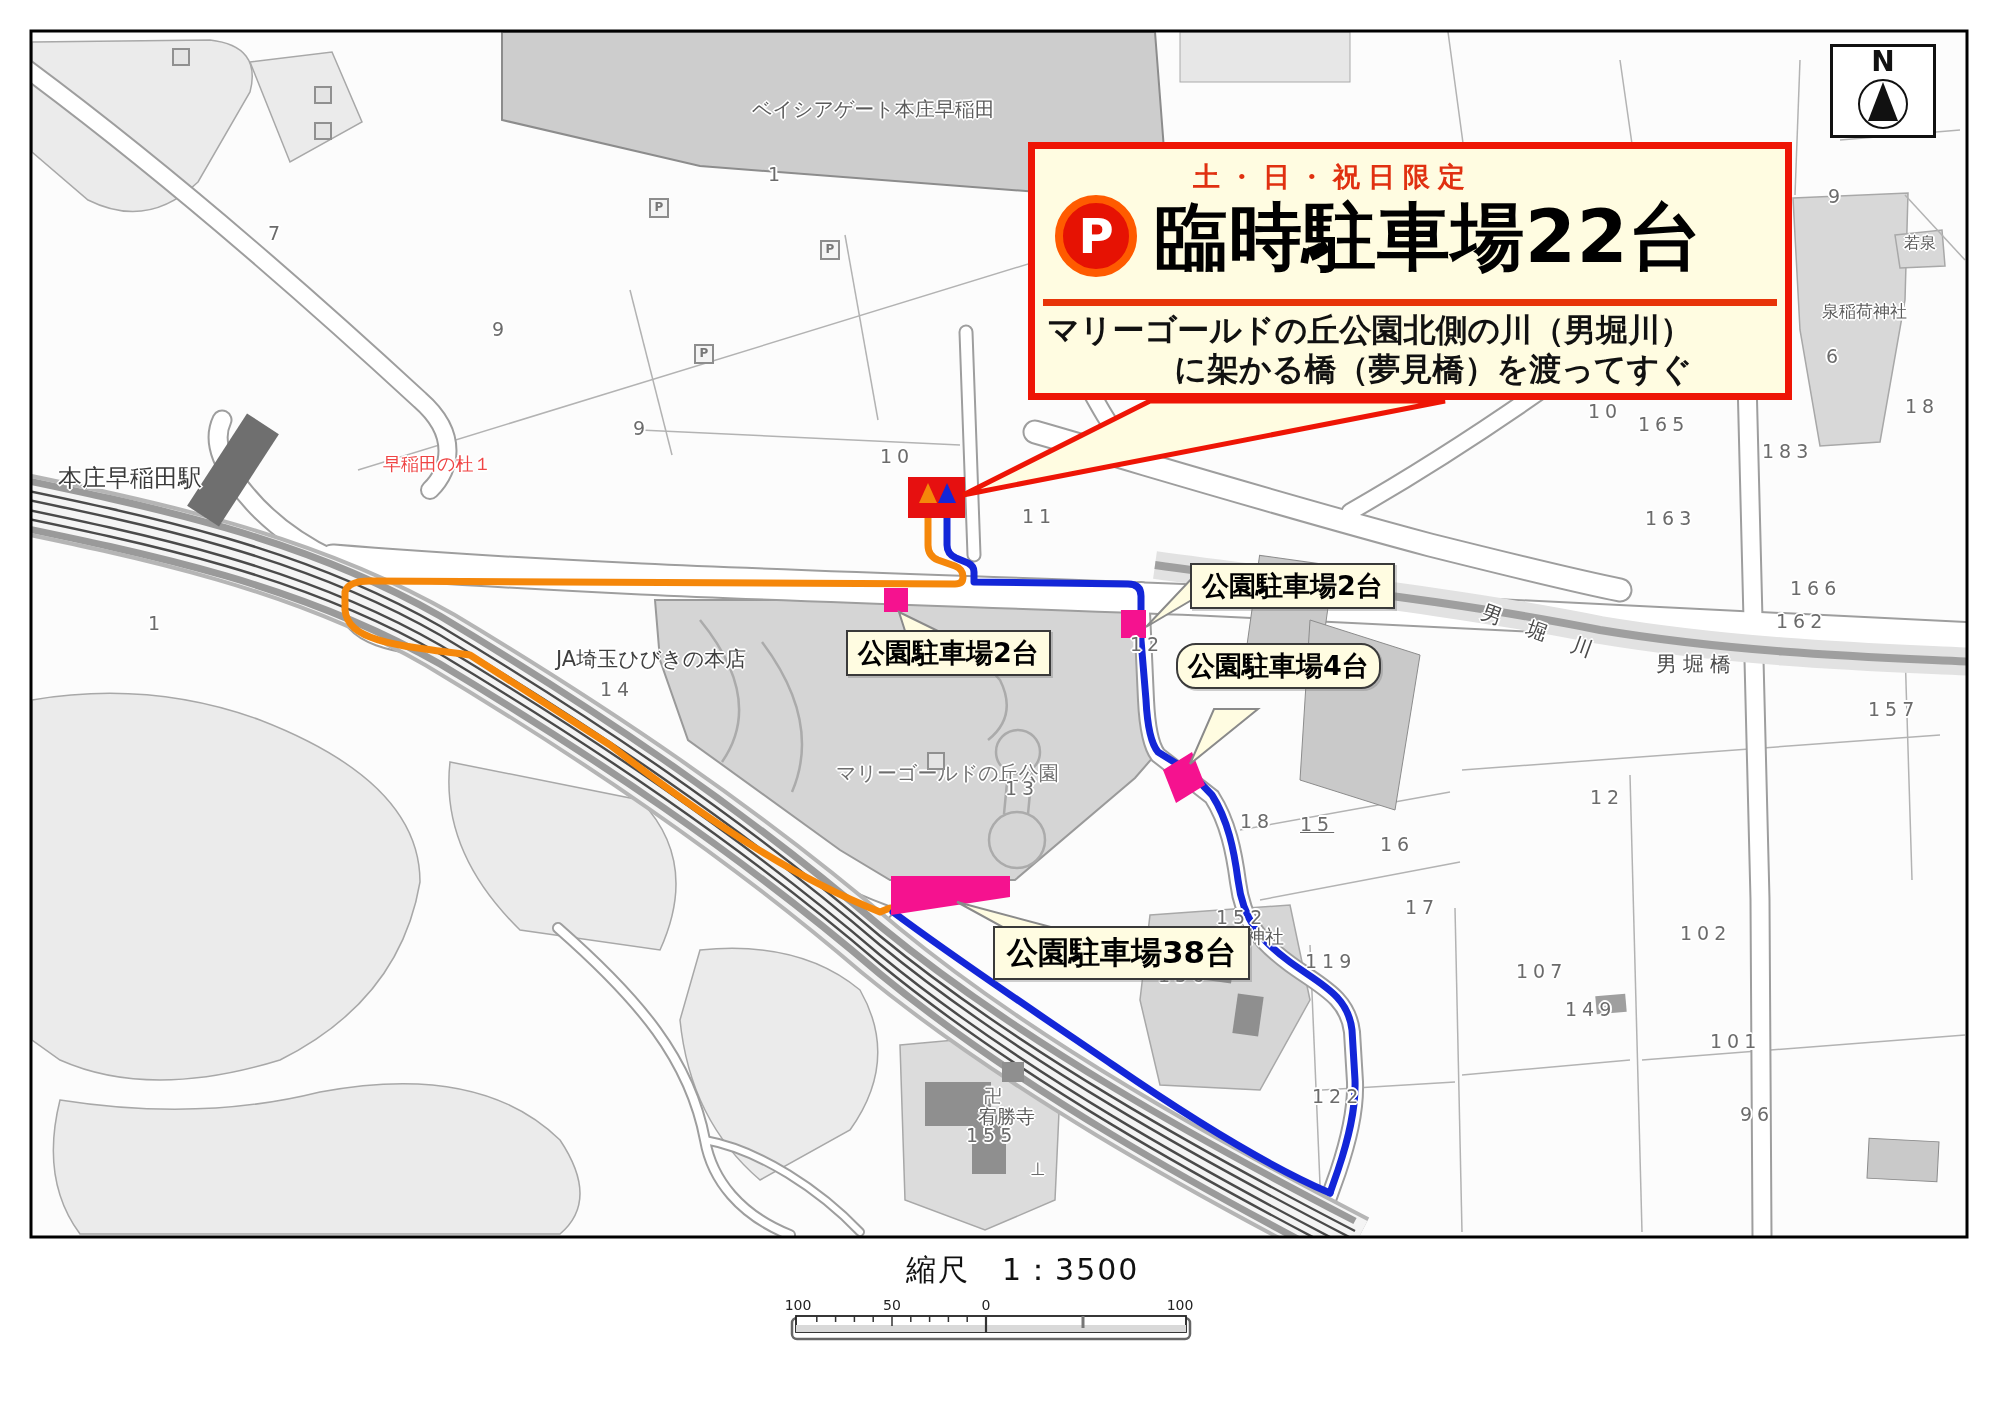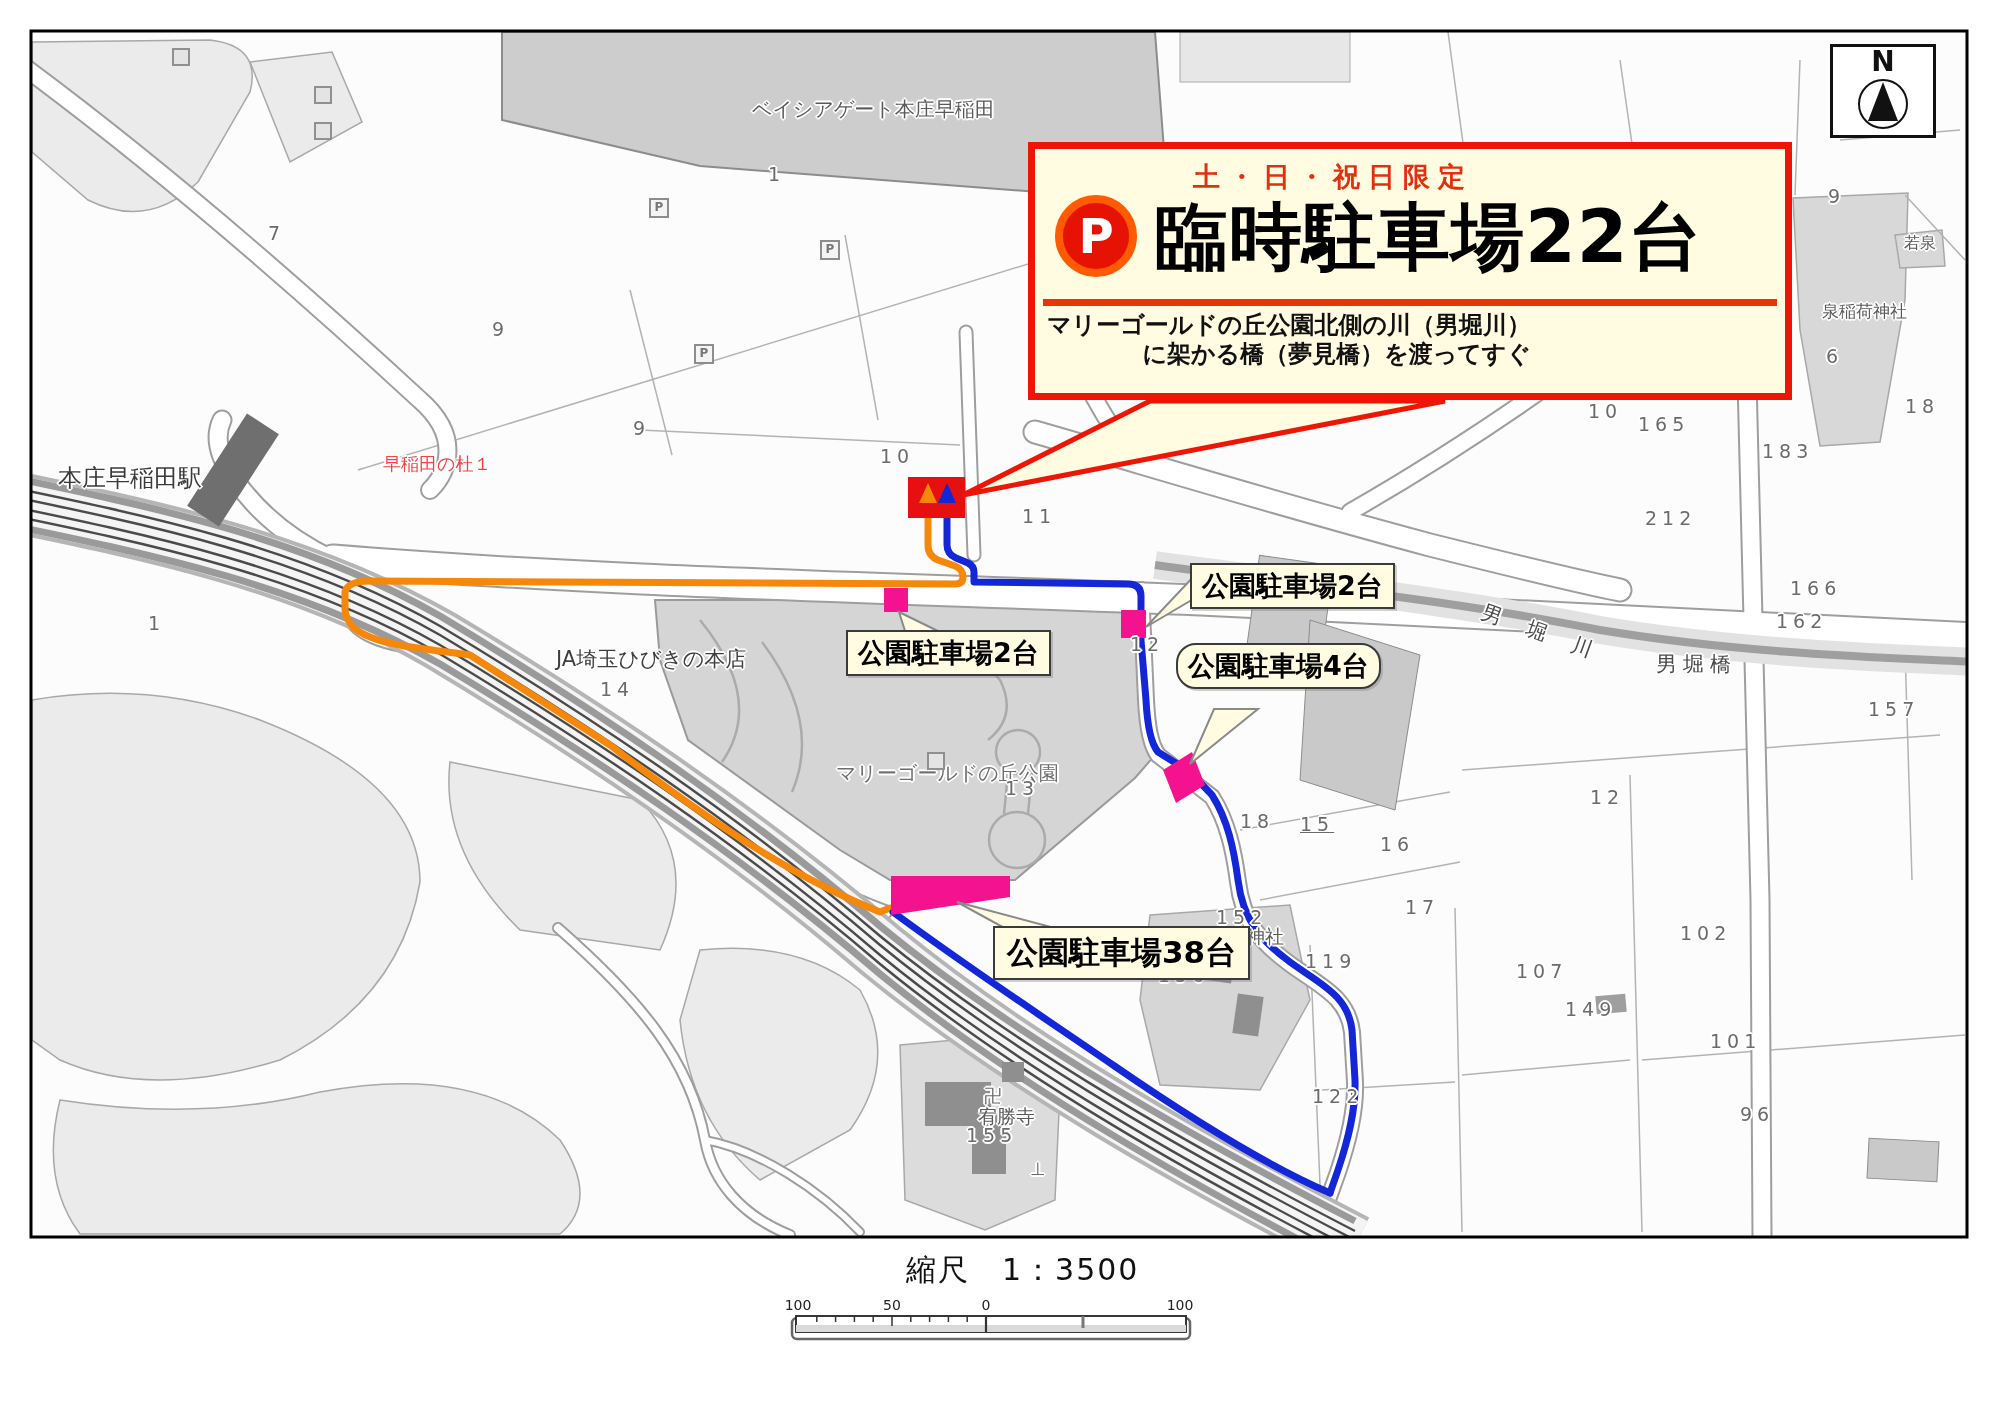--- a/index.html
+++ b/index.html
@@ -17,21 +17,21 @@
 
   
   .callout{position:absolute;left:1028px;top:142px;width:764px;height:258px;box-sizing:border-box;
     border:7px solid #ee1505;background:#fffce1;text-align:right;}
   .callout-sub{position:absolute;left:158px;top:10px;color:#e03010;font-size:27px;font-weight:700;letter-spacing:8px;}
   .callout-row{position:absolute;left:20px;top:46px;display:flex;align-items:center;}
   .p-badge{width:66px;height:66px;border-radius:50%;background:#e61203;border:8px solid #ff5b00;
     color:#fff;font-size:48px;font-weight:700;display:flex;align-items:center;justify-content:center;}
   .callout-title{font-size:73px;font-weight:700;color:#000;margin-left:18px;line-height:1;letter-spacing:1px;}
   .callout-divider{position:absolute;left:8px;right:8px;top:150px;height:7px;background:#e83408;}
-  .callout-body{position:absolute;left:12px;top:162px;font-size:24px;font-weight:600;color:#111;line-height:1.22;}
+  .callout-body{position:absolute;left:12px;top:162px;font-size:32px;font-weight:600;color:#111;line-height:1.22;}
 
   
   .plabel{position:absolute;box-sizing:border-box;background:#fffce1;border:2px solid #3a3a3a;
     color:#000;font-weight:700;font-size:27px;padding:3px 10px;white-space:nowrap;box-shadow:2px 2px 0 rgba(120,120,120,.35);}
   .plabel.big{font-size:31px;padding:4px 12px;}
 
   
   .compass{position:absolute;left:1830px;top:44px;width:106px;height:94px;box-sizing:border-box;
     background:#fff;border:3px solid #111;text-align:center;}
   .compass-n{font-size:28px;font-weight:700;color:#111;line-height:30px;}
@@ -228,21 +228,21 @@
       <span class="map-number" style="left: 1005px; top: 777px;">13</span>
       <span class="map-number" style="left: 600px; top: 678px;">14</span>
       <span class="map-number" style="left: 1300px; top: 813px; text-decoration: underline;">15</span>
       <span class="map-number" style="left: 1380px; top: 833px;">16</span>
       <span class="map-number" style="left: 1405px; top: 896px;">17</span>
       <span class="map-number" style="left: 1240px; top: 810px;">18</span>
       <span class="map-number" style="left: 1590px; top: 786px;">12</span>
       <span class="map-number" style="left: 1588px; top: 400px;">10</span>
       <span class="map-number" style="left: 1638px; top: 413px;">165</span>
       <span class="map-number" style="left: 1762px; top: 440px;">183</span>
-      <span class="map-number" style="left: 1645px; top: 507px;">212</span>
+      <span class="map-number" style="left: 1645px; top: 507px;">163</span>
       <span class="map-number" style="left: 1776px; top: 610px;">162</span>
       <span class="map-number" style="left: 1790px; top: 577px;">166</span>
       <span class="map-number" style="left: 1868px; top: 698px;">157</span>
       <span class="map-number" style="left: 1216px; top: 906px;">152</span>
       <span class="map-number" style="left: 1158px; top: 964px;">156</span>
       <span class="map-number" style="left: 966px; top: 1124px;">155</span>
       <span class="map-number" style="left: 1305px; top: 950px;">119</span>
       <span class="map-number" style="left: 1516px; top: 960px;">107</span>
       <span class="map-number" style="left: 1565px; top: 998px;">149</span>
       <span class="map-number" style="left: 1680px; top: 922px;">102</span>

